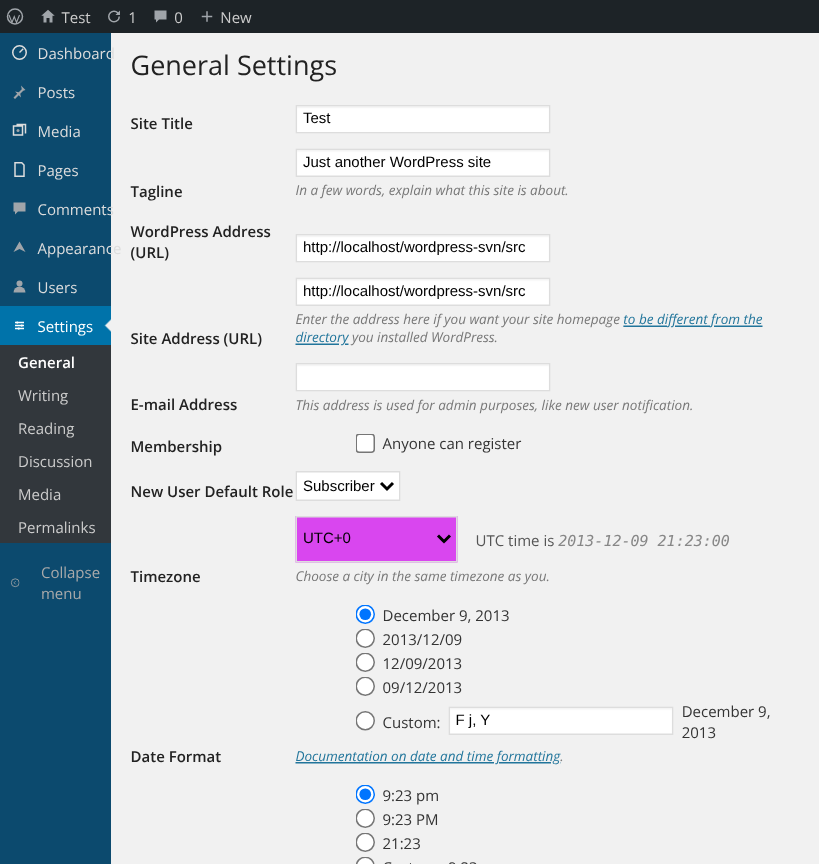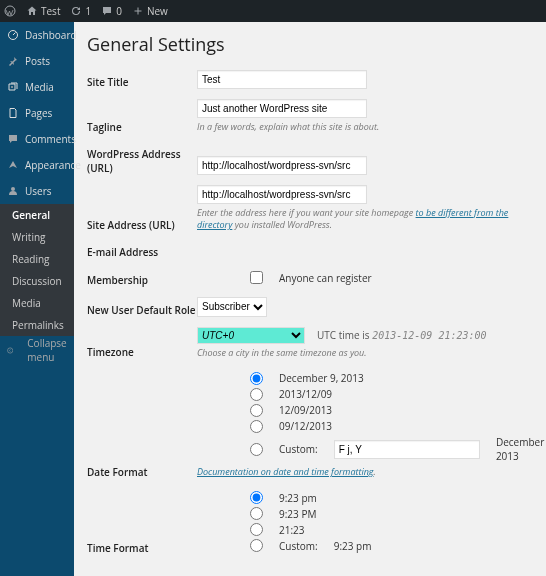--- a/index.html
+++ b/index.html
@@ -10,37 +10,37 @@
 .wrap { display: flex; height: calc(100% - 22px); }
 .sidebar { width: 74px; background: #0c4a6e; color: #eee; display: flex; flex-direction: column; font-size: 10px; }
 .menu-item { display: flex; align-items: center; gap: 6px; padding: 6px 7px; cursor: pointer; color: #ddd; }
 .menu-item .mi-icon { width: 12px; height: 12px; fill: #a0a5aa; flex: 0 0 12px; }
 .menu-item.current { background: #0073aa; color: #fff; position: relative; }
 .menu-item.current .mi-icon { fill: #fff; }
 .menu-item.current::after { content: ""; position: absolute; right: -1px; top: 50%; margin-top: -5px; border: 5px solid transparent; border-right-color: #f1f1f1; }
 .submenu { background: #32373c; }
 .submenu .sub-item { padding: 4px 7px 4px 12px; cursor: pointer; color: #ccc; font-size: 10px; }
 .submenu .sub-item.current { color: #fff; font-weight: 600; }
-.collapse { padding: 0 7px; color: #aaa; display: flex; align-items: center; gap: 14px; cursor: pointer; font-size: 10px; }
+.collapse { padding: 12px 7px; color: #aaa; display: flex; align-items: center; gap: 14px; cursor: pointer; font-size: 10px; }
 .content { flex: 1; padding: 10px 13px; overflow-y: auto; }
 h1 { font-size: 18px; font-weight: 400; color: #222; margin-bottom: 14px; }
 .form-row { display: flex; align-items: flex-end; margin-bottom: 10px; }
 .form-row .label { width: 110px; flex: 0 0 110px; font-weight: 600; color: #222; font-size: 10px; padding-top: 3px; }
 .form-row .field { flex: 1; font-size: 10px; }
 .form-row .field input[type="text"], .form-row .field select.wide { width: 170px; height: 19px; border: 1px solid #ddd; background: #fff; padding: 1px 4px; font-size: 10px; box-shadow: inset 0 1px 1px rgba(0,0,0,.05); }
 .form-row .field select.small { height: 20px; border: 1px solid #ddd; background: #fff; font-size: 10px; }
 .desc { color: #777; font-style: italic; font-size: 9px; margin-top: 3px; line-height: 1.4; }
 .desc a { color: #21759b; }
-.radio-row, .check-row { display: flex; align-items: center; gap: 16px; margin: 2px 17px; font-size: 10px; padding-left: 36px; }
+.radio-row, .check-row { display: flex; align-items: center; gap: 5px; margin: 2px 4px; font-size: 10px; padding-left: 36px; }
 .radio-row input, .check-row input { margin: 0; }
 .custom-input { width: 44px; height: 16px; border: 1px solid #ddd; font-size: 9px; padding: 0 3px; }
 .utc { color: #555; font-size: 10px; }
 .utc code { font-family: Consolas, monospace; font-size: 10px; color: #878787; font-style: italic; }
 .tz-row { display: flex; align-items: center; gap: 12px; }
-.tz-select { width: 108px; height: 17px; border: 1px solid #ddd; background: #5eead4; font-size: 10px; font-style: italic; }
+.tz-select { width: 108px; height: 31px; border: 1px solid #ddd; background: #d946ef; font-size: 10px; }
 </style>
 </head>
 <body>
 
 <div class="adminbar">
   <div class="ab-item">
       <svg viewBox="0 0 24 24">
         <circle cx="12" cy="12" r="10" fill="none" stroke="#a0a5aa" stroke-width="2"></circle>
         <path d="M4 10l4 10 3-8 3 8 4-10" fill="none" stroke="#a0a5aa" stroke-width="1.5"></path>
       </svg>
@@ -110,20 +110,29 @@
           <path d="M4 18l8-14 8 14-8-4z"></path>
         </svg>
         <span>Appearance</span>
       </div>
     <div class="menu-item">
         <svg class="mi-icon" viewBox="0 0 24 24">
           <circle cx="12" cy="8" r="4"></circle>
           <path d="M4 20a8 8 0 0116 0z"></path>
         </svg>
         <span>Users</span>
+      </div>
+    <div class="menu-item current">
+        <svg class="mi-icon" viewBox="0 0 24 24">
+          <path d="M6 8h12M6 12h12M6 16h12M4 8h0M4 12h0M4 16h0" stroke="currentColor" stroke-width="2"></path>
+          <circle cx="9" cy="8" r="1.5"></circle>
+          <circle cx="15" cy="12" r="1.5"></circle>
+          <circle cx="11" cy="16" r="1.5"></circle>
+        </svg>
+        <span>Settings</span>
       </div>
     <div class="submenu">
       <div class="sub-item current">General</div>
       <div class="sub-item">Writing</div>
       <div class="sub-item">Reading</div>
       <div class="sub-item">Discussion</div>
       <div class="sub-item">Media</div>
       <div class="sub-item">Permalinks</div>
     </div>
     <div class="collapse">
@@ -159,20 +168,24 @@
     <div class="form-row">
       <div class="label">Site Address (URL)</div>
       <div class="field">
         <input type="text" value="http://localhost/wordpress-svn/src" style="">
         <div class="desc"><span>Enter the address here if you want your site homepage </span><a href="#">to be different from the directory</a><span> you installed WordPress.</span></div>
       </div>
     </div>
 
     <div class="form-row">
       <div class="label">E-mail Address</div>
+      <div class="field">
+        <input type="text" value="" style="">
+        <div class="desc">This address is used for admin purposes, like new user notification.</div>
+      </div>
     </div>
 
     <div class="form-row">
       <div class="label">Membership</div>
       <div class="field">
           <label class="check-row">
             <input type="checkbox" style="">
             <span>Anyone can register</span>
           </label>
         </div>

